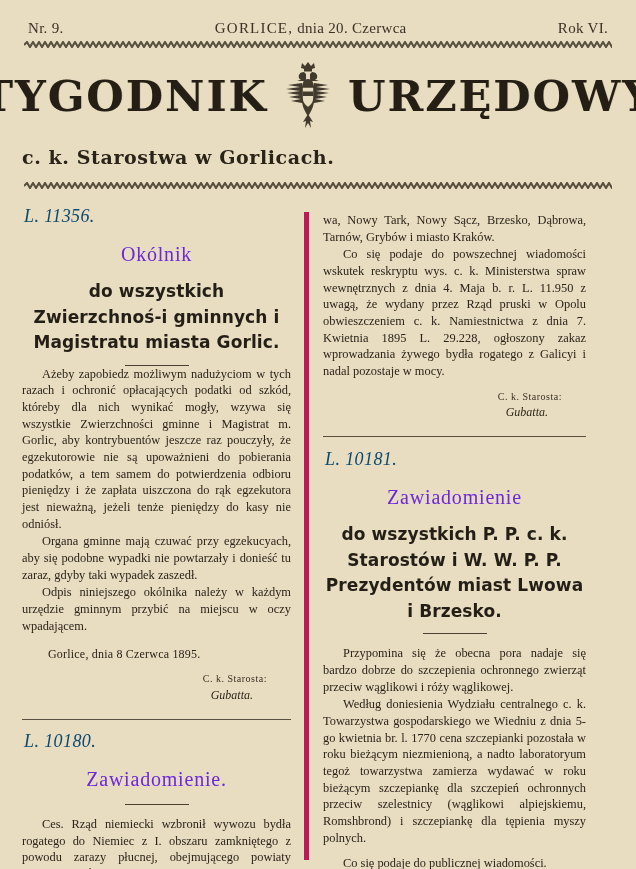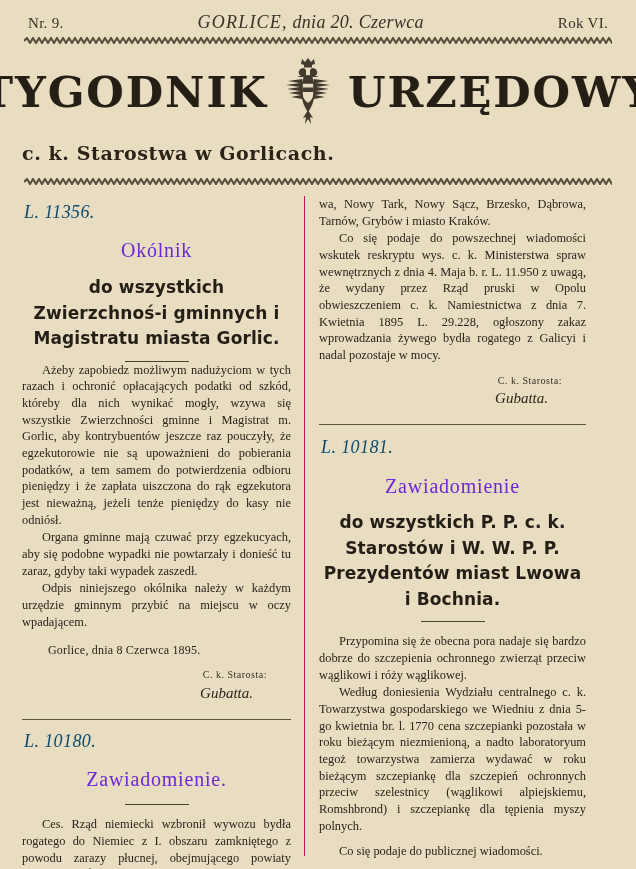--- a/index.html
+++ b/index.html
@@ -13,41 +13,40 @@
     font-family: "Liberation Serif", serif;
     color: #2b2419;
     overflow: hidden;
     position: relative;
   }
   .page {
     position: relative;
     width: 636px;
     height: 869px;
     box-sizing: border-box;
-    padding: 0 22px;
+    padding: 8px 22px;
     background:
       radial-gradient(ellipse at 18% 12%, rgba(255,250,235,0.55) 0%, rgba(255,250,235,0) 55%),
       radial-gradient(ellipse at 85% 88%, rgba(206,188,152,0.35) 0%, rgba(206,188,152,0) 60%),
       linear-gradient(172deg, #ece1c9 0%, #e7daبe 40%, #e4d7ba 100%);
     background-color: #e8dcc1;
   }
 
   
   .topline {
     display: flex;
     align-items: baseline;
     justify-content: space-between;
     padding: 12px 6px 0 6px;
     font-size: 15px;
     letter-spacing: 0.3px;
     color: #3a3226;
   }
   .topline .center {
-    font-size: 18px;
-    font-style: italic;
+    font-size: 15px;
   }
   .topline .center .city {
     letter-spacing: 1.2px;
   }
 
   .wave {
     height: 7px;
     margin: 4px 2px 0 2px;
     overflow: hidden;
     opacity: 0.85;
@@ -102,21 +101,21 @@
     margin-top: 11px;
     height: 660px;
   }
   .col {
     width: 282px;
     box-sizing: border-box;
     font-size: 12.4px;
     line-height: 1.345;
   }
   .col-left  { padding-right: 13px; }
-  .col-right { padding-left: 14px; border-left: 1px solid #be185d; }
+  .col-right { padding-left: 14px; border-left: 5px solid #be185d; margin-top: 12px; }
 
   .refno {
     font-size: 18px;
     letter-spacing: 0.4px;
     margin: 4px 0 0 2px;
     color: #0c4a6e;
     font-style: italic;
   }
 
   h2.doc-title {
@@ -169,21 +168,21 @@
     padding-right: 24px;
   }
   .sig .role {
     font-size: 10px;
     letter-spacing: 0.5px;
     color: #39miss;
     color: #3a3124;
   }
   .sig .name {
     font-style: italic;
-    font-size: 15px;
+    font-size: 12px;
     margin-top: 1px;
     padding-right: 14px;
     color: #2e2719;
     text-align: right;
   }
 
   .divider {
     height: 1px;
     background: #5a5040;
     margin: 16px 0 0 0;
@@ -281,21 +280,21 @@
 
       <div class="sig">
         <div class="role">C. k. Starosta:</div>
         <div class="name">Gubatta.</div>
       </div>
 
       <div class="divider"></div>
 
       <div class="refno" style="margin-top:10px;">L. 10181.</div>
       <h2 class="doc-title">Zawiadomienie</h2>
-      <div class="addressee">do wszystkich P. P. c. k. Starostów i W. W. P. P. Prezydentów miast Lwowa i Bochnia.</div>
+      <div class="addressee">do wszystkich P. P. c. k. Starostów i W. W. P. P. Prezydentów miast Lwowa i Brzesko.</div>
       <div class="shortrule"></div>
 
       <p class="body first">Przypomina się że obecna pora nadaje się bardzo dobrze do szczepienia ochronnego zwierząt przeciw wąglikowi i róży wąglikowej.</p>
       <p class="body">Według doniesienia Wydziału centralnego c. k. Towarzystwa gospodarskiego we Wiedniu z dnia 5-go kwietnia br. l. 1770 cena szczepianki pozostała w roku bieżącym niezmienioną, a nadto laboratoryum tegoż towarzystwa zamierza wydawać w roku bieżącym szczepiankę dla szczepień ochronnych przeciw szelestnicy (wąglikowi alpiejskiemu, Romshbrond) i szczepiankę dla tępienia myszy polnych.</p>
       <p class="body" style="margin-top:9px;">Co się podaje do publicznej wiadomości.</p>
 
       <div class="sig">
         <div class="role">C. k. Starosta:</div>
         <div class="name">Gubatta.</div>
       </div>

